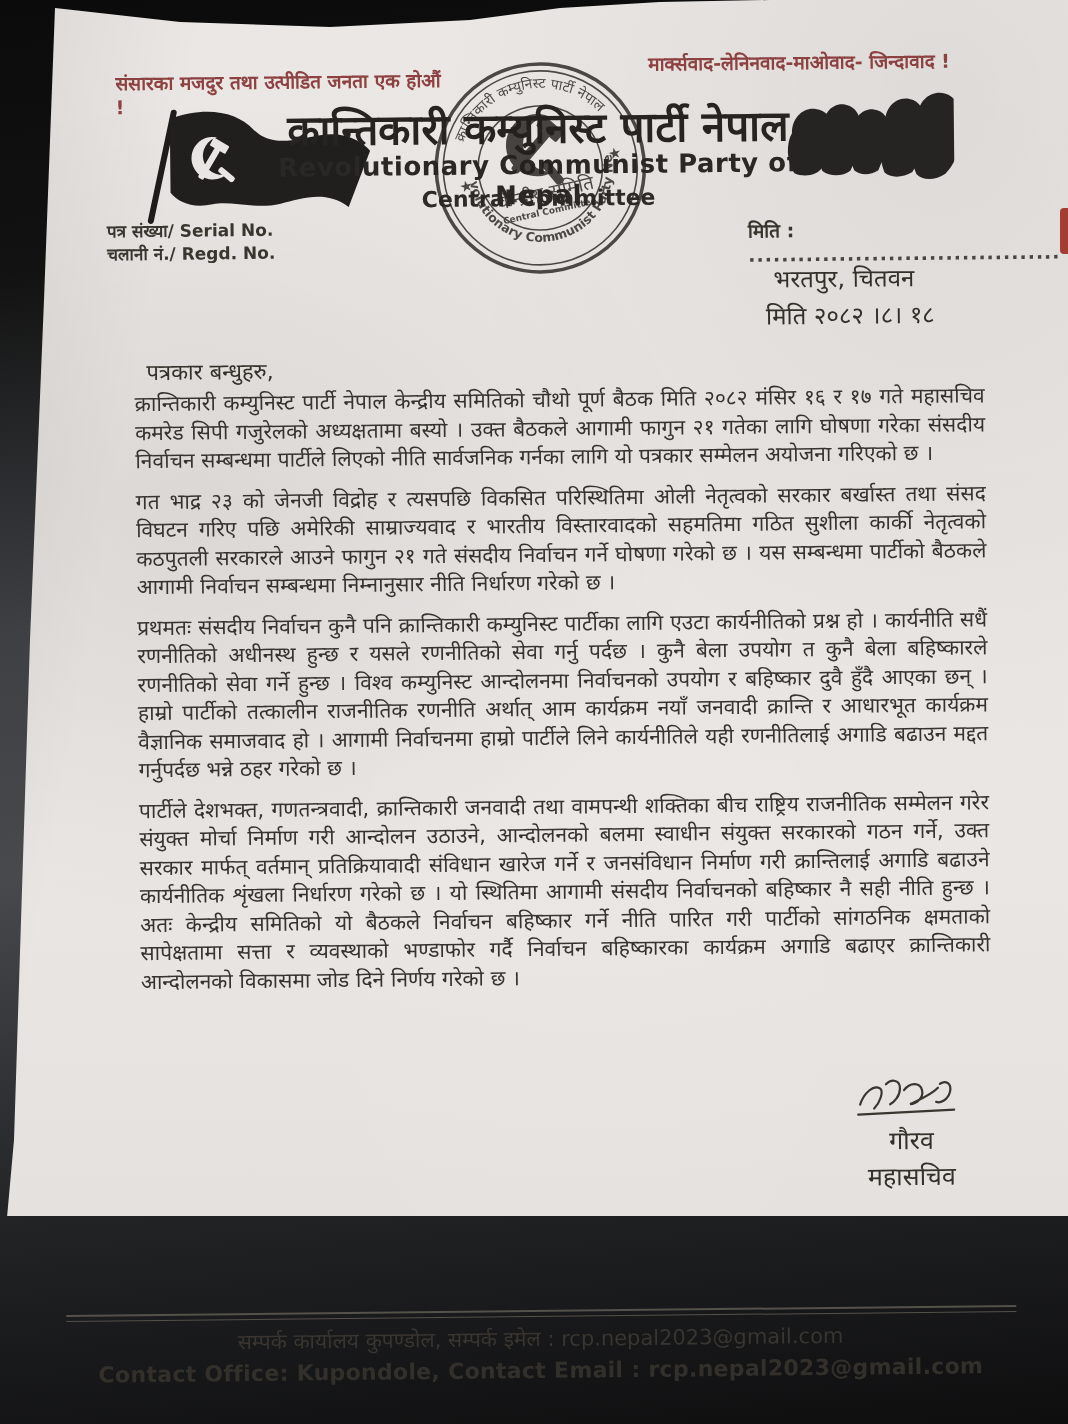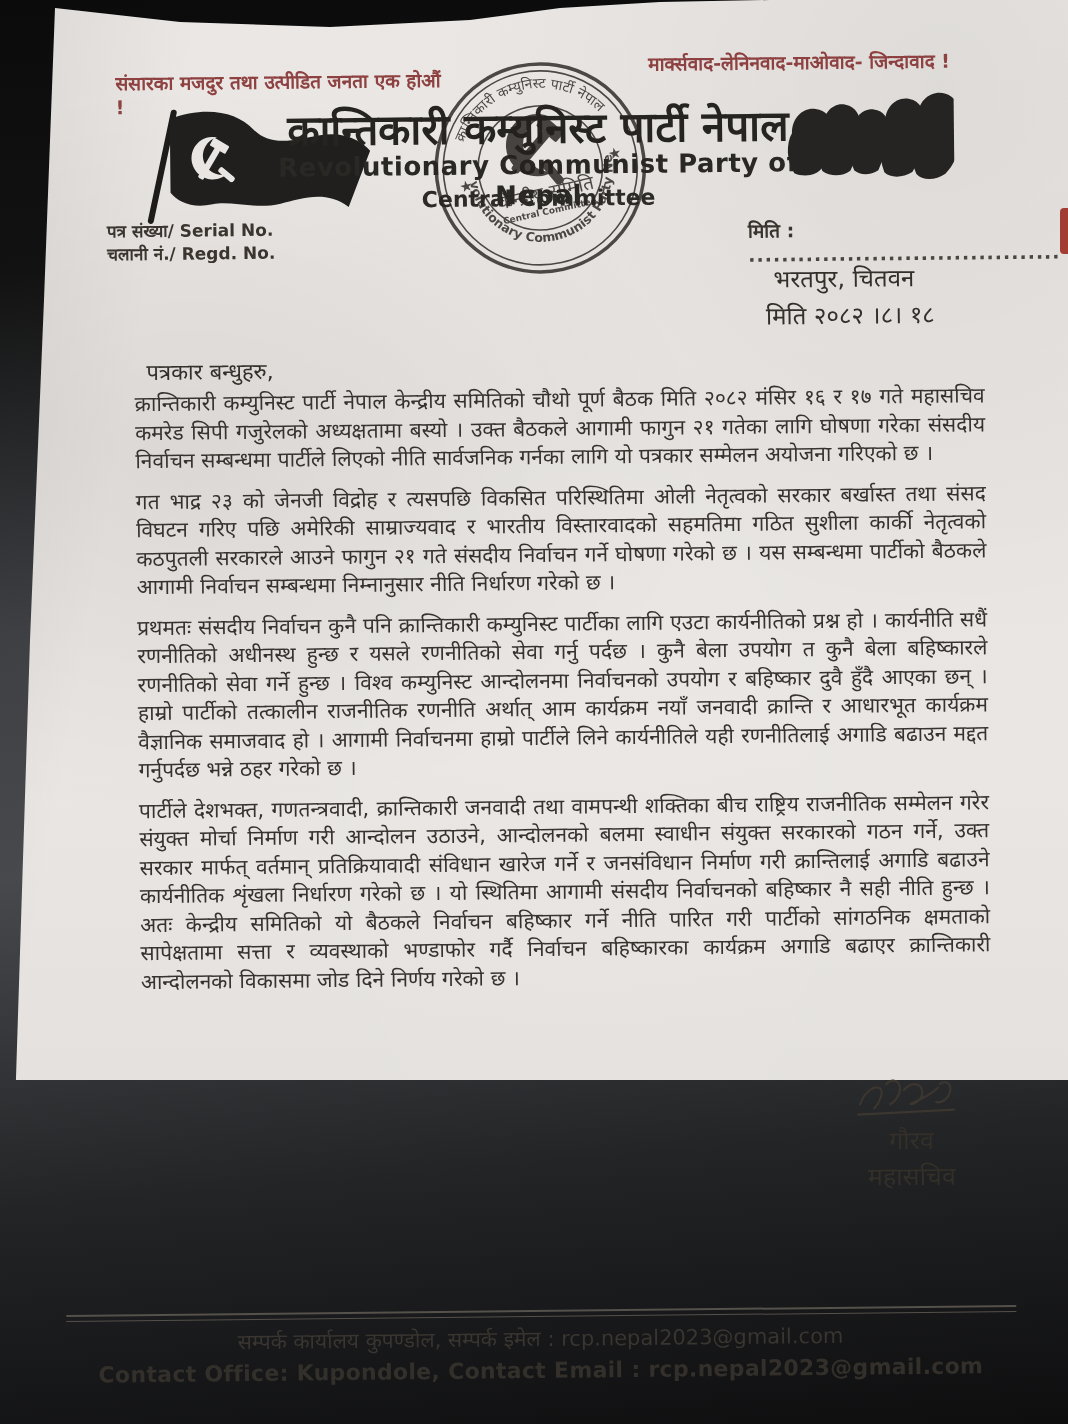--- a/index.html
+++ b/index.html
@@ -2,21 +2,21 @@
 <html><head>
 <meta charset="utf-8">
 <style>
   html,body{margin:0;padding:0;}
   body{
     width:1068px;height:1424px;overflow:hidden;
     font-family:"DejaVu Sans", sans-serif;
     background:linear-gradient(175deg,#0b0b0b 0%,#121212 18%,#3e4044 42%,#47494d 58%,#232426 80%,#0e0e0f 100%);
     position:relative;
   }
-  .photo{position:absolute;inset:0;width:1068px;height:1080px;}
+  .photo{position:absolute;inset:0;width:1068px;height:1216px;}
   .paper{
     position:absolute;inset:0;
     background:
       radial-gradient(ellipse at 18% 42%, rgba(0,0,0,0.055), transparent 42%),
       radial-gradient(ellipse at 88% 8%, rgba(0,0,0,0.05), transparent 38%),
       radial-gradient(ellipse at 55% 75%, rgba(255,255,255,0.05), transparent 50%),
       linear-gradient(100deg, rgba(0,0,0,0.07), rgba(0,0,0,0) 16%),
       linear-gradient(180deg,#eae7e4 0%,#e7e4e1 40%,#e9e6e3 70%,#e4e1de 100%);
     clip-path:polygon(55px 8px,180px 22px,330px 27px,470px 20px,560px 8px,660px 2px,770px 0px,1068px 0px,1068px 1424px,0px 1424px,0px 1295px,14px 1140px,30px 640px,44px 300px);
   }

